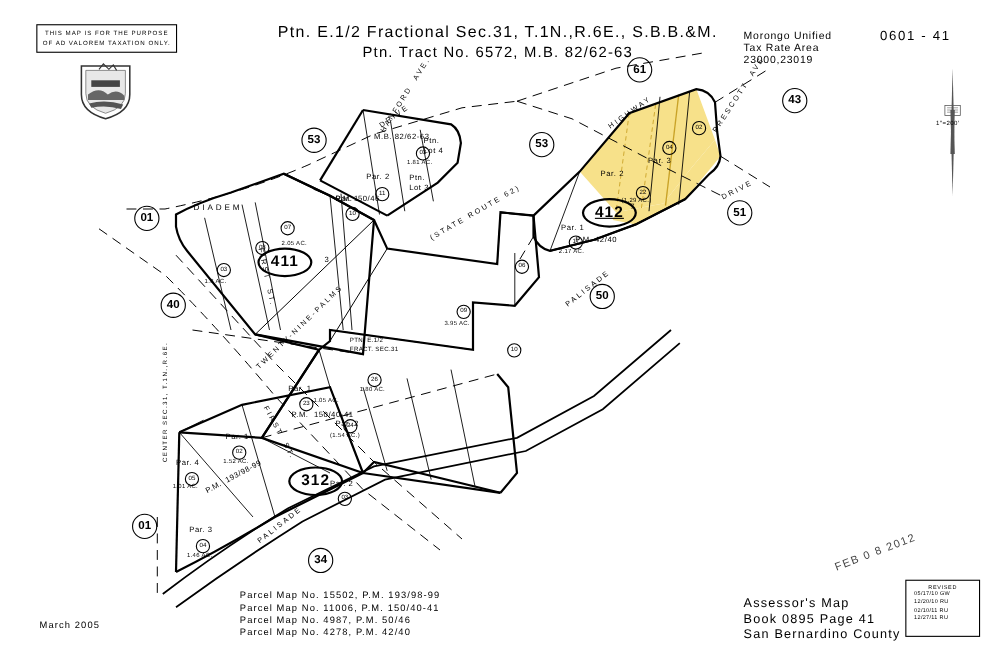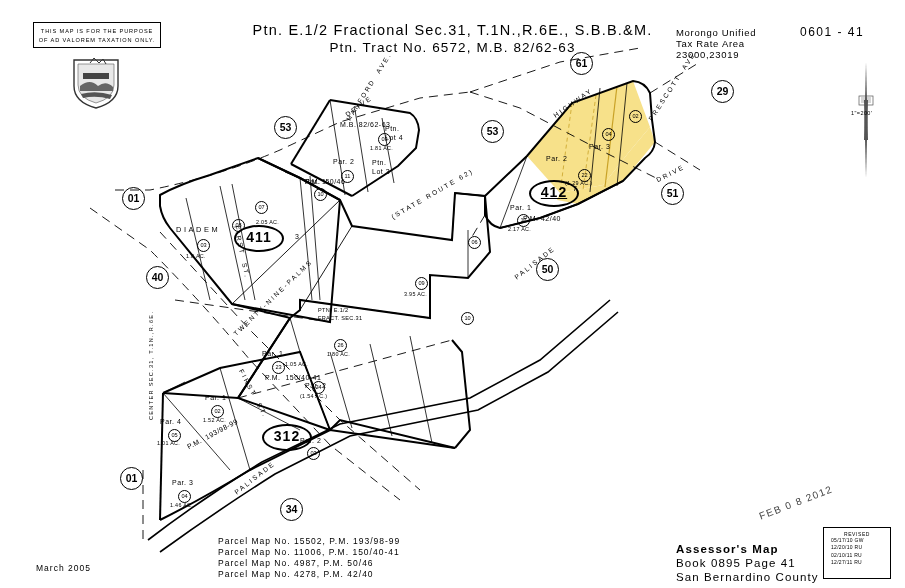--- a/index.html
+++ b/index.html
@@ -12,21 +12,21 @@
   .ttl2{font-size:13.5px;letter-spacing:1.1px;text-align:center;width:100%;}
   .hdr{font-size:9.5px;letter-spacing:.7px;line-height:11px;}
   .tra{font-size:12px;letter-spacing:1.5px;text-align:right;}
   .stampbox{position:absolute;left:33px;top:22px;width:128px;height:26px;
             border:1px solid #000;box-sizing:border-box;}
   .stamptext{font-size:5.6px;letter-spacing:.9px;line-height:8.5px;
              text-align:center;padding-top:4px;}
   .par{font-size:7px;letter-spacing:.5px;}
   .parsm{font-size:5.6px;letter-spacing:.3px;}
   .acre{font-size:5.4px;letter-spacing:.3px;}
-  .street{font-size:7.4px;letter-spacing:2.6px;margin-top:41px;}
+  .street{font-size:7.4px;letter-spacing:2.6px;}
   .streetsm{font-size:6.6px;letter-spacing:2.2px;}
   .circnum{position:absolute;border:1.1px solid #000;border-radius:50%;
            text-align:center;font-weight:bold;}
   .cbig{width:21px;height:21px;line-height:20px;font-size:10.5px;}
   .csm{width:11px;height:11px;line-height:10.5px;font-size:5.6px;font-weight:normal;}
   .ellipse{position:absolute;border:2px solid #000;border-radius:50%;
            text-align:center;font-weight:bold;}
   .elabel{font-size:14px;letter-spacing:1px;}
   .foot{font-size:8.5px;letter-spacing:1px;line-height:11px;}
   .amap{font-size:11.5px;letter-spacing:1.1px;line-height:14px;}
@@ -242,40 +242,40 @@
     <div class="t par" style="left: 510px; top: 204px;">Par. 1</div>
     <div class="t acre" style="left: 508px; top: 226px;">2.17 AC.</div>
     <div class="circnum csm" style="left: 578px; top: 169px;">22</div>
     <div class="t acre" style="left: 565px; top: 180px;">(1.29 AC.)</div>
     <div class="circnum csm" style="left: 629px; top: 110px;">02</div>
     <div class="circnum csm" style="left: 602px; top: 128px;">04</div>
   </div>
 
 <div id="pagenum-layer">
     <div class="circnum cbig" style="left: 570px; top: 52px;">61</div>
-    <div class="circnum cbig" style="left: 711px; top: 80px;">29</div>
+    <div class="circnum cbig" style="left: 711px; top: 80px;">43</div>
     <div class="circnum cbig" style="left: 274px; top: 116px;">53</div>
     <div class="circnum cbig" style="left: 481px; top: 120px;">53</div>
     <div class="circnum cbig" style="left: 661px; top: 182px;">51</div>
     <div class="circnum cbig" style="left: 122px; top: 187px;">01</div>
     <div class="circnum cbig" style="left: 536px; top: 258px;">50</div>
     <div class="circnum cbig" style="left: 146px; top: 266px;">40</div>
     <div class="circnum cbig" style="left: 120px; top: 467px;">01</div>
     <div class="circnum cbig" style="left: 264px; top: 498px; margin-left: 16px;">34</div>
   </div>
 
 <div id="ellipse-layer">
     <div class="ellipse elabel" style="left: 234px; top: 225px; width: 46px; height: 23px; line-height: 21px;">411</div>
     <div class="ellipse elabel" style="left: 529px; top: 180px; width: 46px; height: 23px; line-height: 21px; text-decoration: underline;">412</div>
     <div class="ellipse elabel" style="left: 262px; top: 424px; width: 46px; height: 23px; line-height: 21px;">312</div>
   </div>
 
 <div id="pmrefs" class="t foot" style="left:218px;top:536px;"><div>Parcel Map No. 15502, P.M. 193/98-99</div><div>Parcel Map No. 11006, P.M. 150/40-41</div><div>Parcel Map No. 4987, P.M. 50/46</div><div>Parcel Map No. 4278, P.M. 42/40</div></div>
 
-<div class="t amap" style="left:676px;top:542px;font-weight:bold;">Assessor's Map</div>
+<div class="t amap" style="left:676px;top:542px;">Assessor's Map</div>
 <div class="t amap" style="left:676px;top:556px;">Book 0895 Page 41</div>
 <div class="t amap" style="left:676px;top:570px;">San Bernardino County</div>
 
 <div class="datestamp">FEB 0 8 2012</div>
 <div class="march">March 2005</div>
 
 <div class="revbox">
   <div class="revhd">REVISED</div>
   <div id="revlist" class="revlist">
       <div>05/17/10 GW</div>

